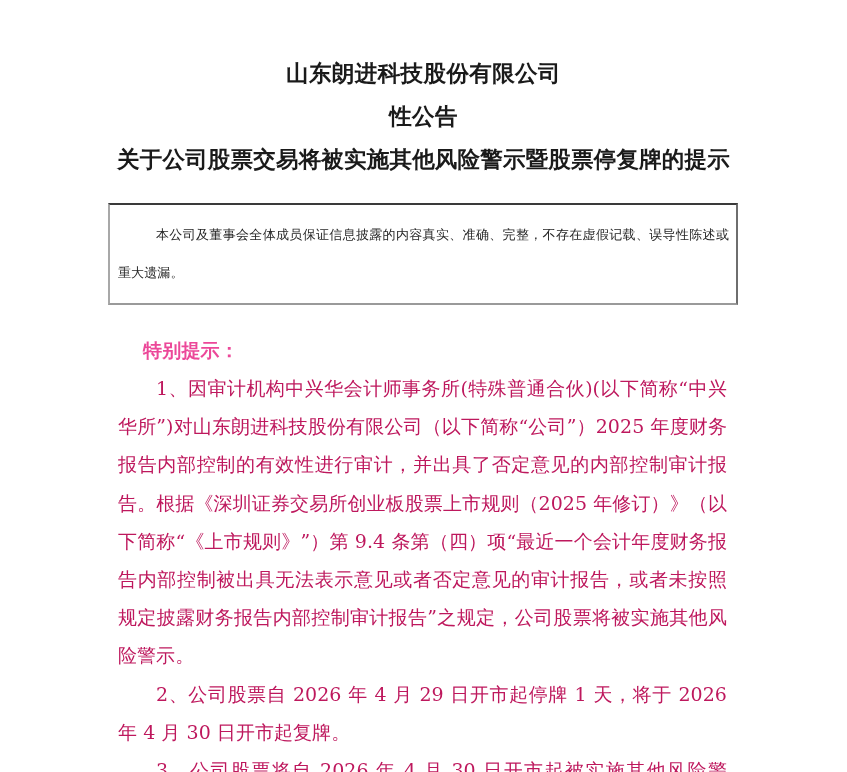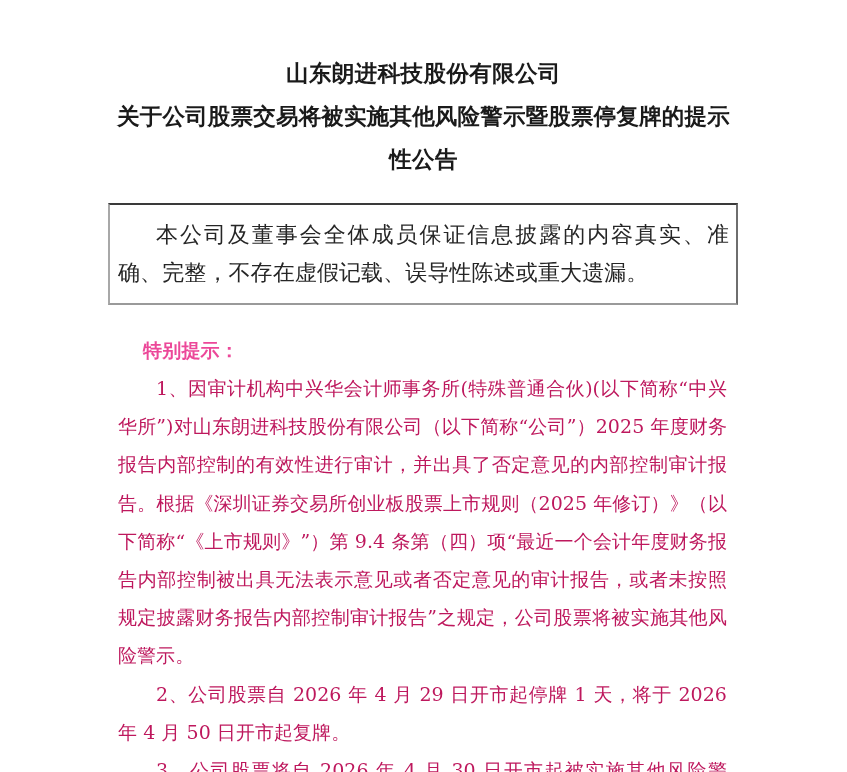--- a/index.html
+++ b/index.html
@@ -50,21 +50,21 @@
   }
   .disclaimer-box {
     border-top: 2px solid #3a3a3a;
     border-left: 2px solid #a8a8a8;
     border-right: 2px solid #6e6e6e;
     border-bottom: 2px solid #9a9a9a;
     box-sizing: border-box;
     padding: 11px 7px 11px 8px;
   }
   .disclaimer-text {
-    font-size: 22px;
+    font-size: 13px;
     line-height: 38px;
     text-indent: 38px;
     text-align: justify;
     text-justify: inter-ideograph;
     color: #262626;
     letter-spacing: 0.1px;
   }
 
   
   .body-block {
@@ -91,33 +91,33 @@
     word-break: break-all;
   }
 </style>
 </head>
 <body>
 
 <div class="page">
 
   <div class="title-block">
     <div class="title-line">山东朗进科技股份有限公司</div>
+    <div class="title-line">性公告</div>
     <div class="title-line wide">关于公司股票交易将被实施其他风险警示暨股票停复牌的提示</div>
-    <div class="title-line">性公告</div>
   </div>
 
   <div class="disclaimer-wrap">
     <div class="disclaimer-box">
       <div class="disclaimer-text">本公司及董事会全体成员保证信息披露的内容真实、准确、完整，不存在虚假记载、误导性陈述或重大遗漏。</div>
     </div>
   </div>
 
   <div class="body-block">
     <div class="section-heading">特别提示：</div>
 
     <div class="para">1、因审计机构中兴华会计师事务所(特殊普通合伙)(以下简称“中兴华所”)对山东朗进科技股份有限公司（以下简称“公司”）2025 年度财务报告内部控制的有效性进行审计，并出具了否定意见的内部控制审计报告。根据《深圳证券交易所创业板股票上市规则（2025 年修订）》（以下简称“《上市规则》”）第 9.4 条第（四）项“最近一个会计年度财务报告内部控制被出具无法表示意见或者否定意见的审计报告，或者未按照规定披露财务报告内部控制审计报告”之规定，公司股票将被实施其他风险警示。</div>
 
-    <div class="para">2、公司股票自 2026 年 4 月 29 日开市起停牌 1 天，将于 2026 年 4 月 50 日开市起复牌。</div>
+    <div class="para">2、公司股票自 2026 年 4 月 29 日开市起停牌 1 天，将于 2026 年 4 月 30 日开市起复牌。</div>
 
     <div class="para">3、公司股票将自 2026 年 4 月 30 日开市起被实施其他风险警示，股票简称由“朗进科技”变更为“ST 朗进”；股票代码不变，仍为“300594”；股票交易的日涨跌幅限制不变，仍为 20%。</div>
   </div>
 
 </div>
 
 </body></html>

